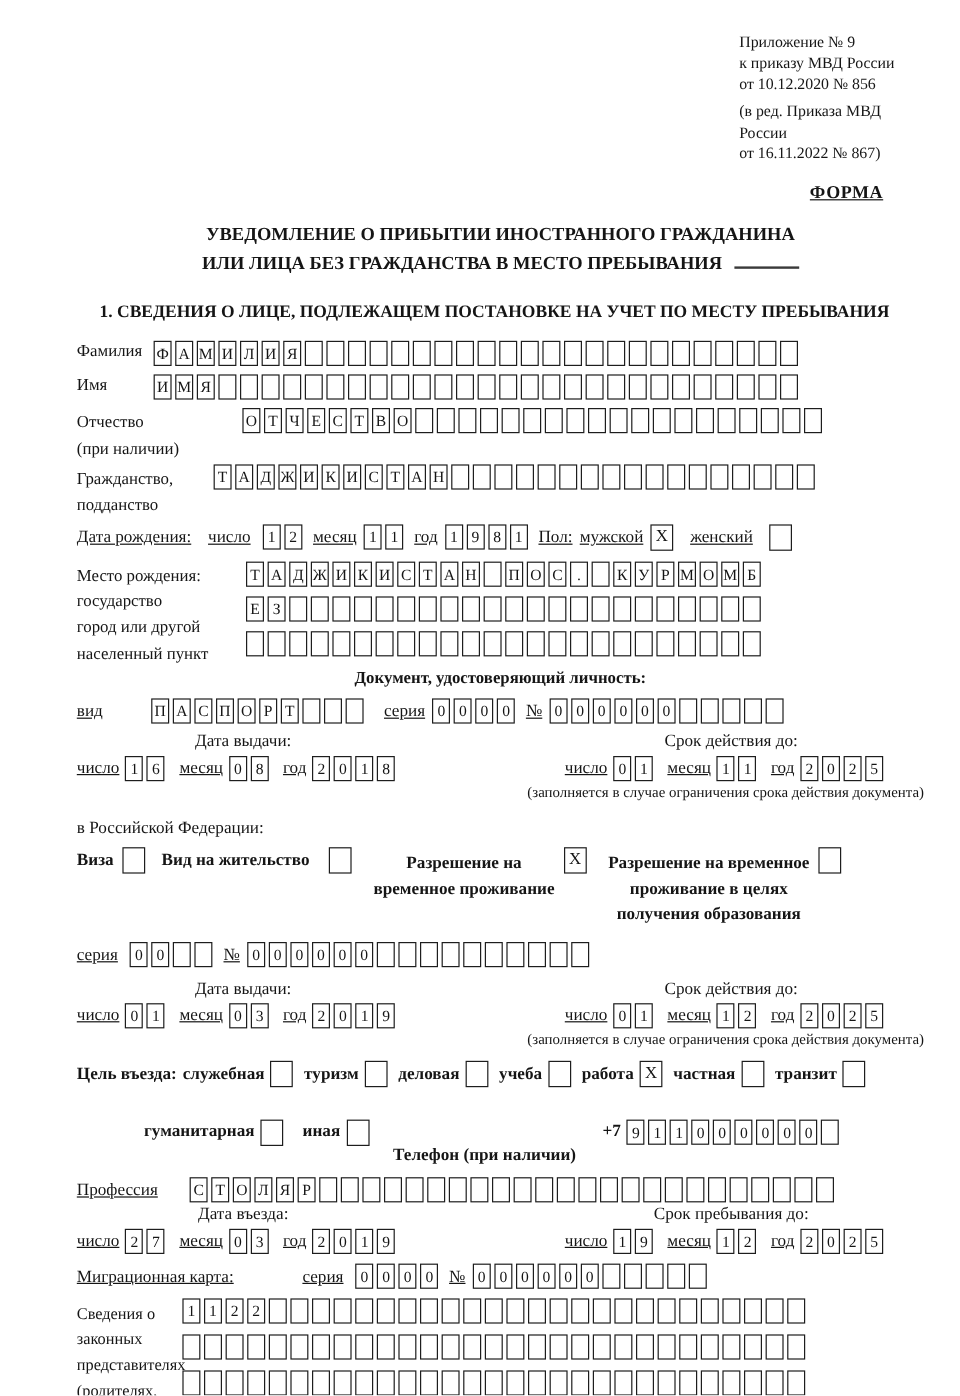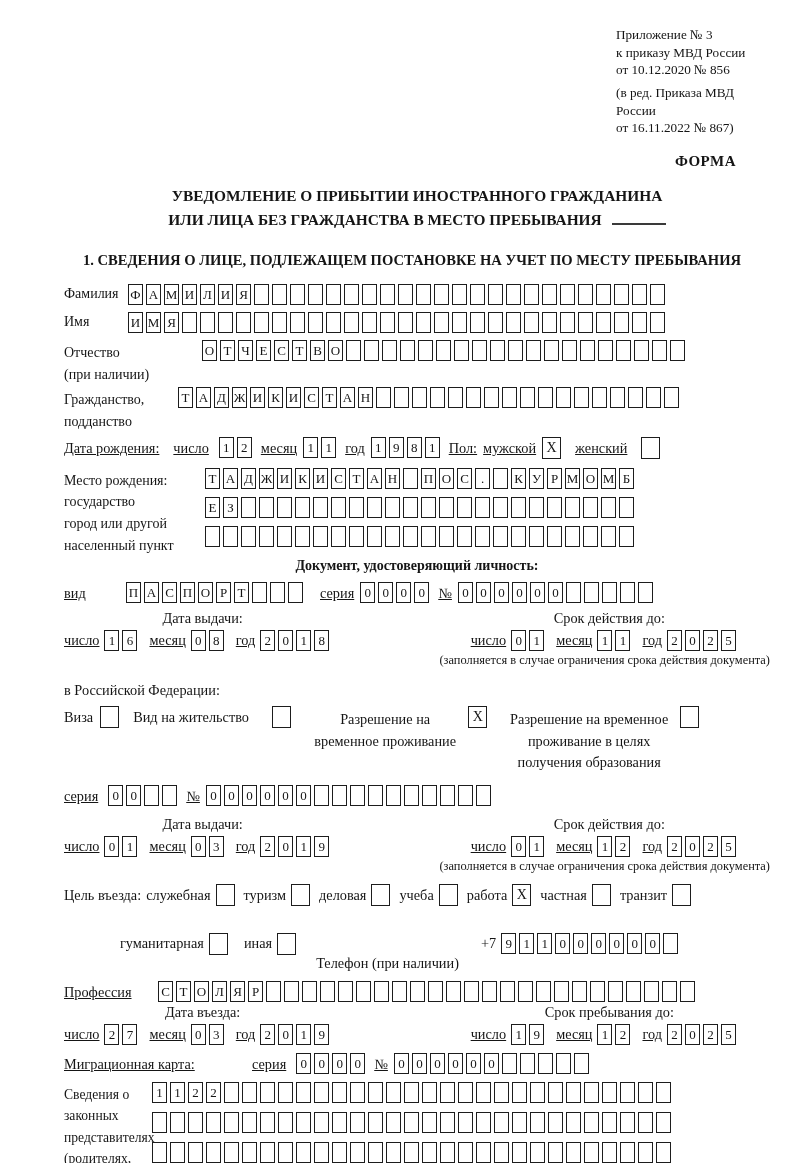--- a/index.html
+++ b/index.html
@@ -10,21 +10,21 @@
     height: 1163px;
     background: #fff;
     color: #151515;
     font-family: "Liberation Serif", "DejaVu Serif", serif;
     padding: 26px 30px 8px 64px;
     overflow: hidden;
   }
   
   .appendix { margin-left: 552px; font-size: 13.2px; line-height: 1.34; }
   .appendix .gap { margin-top: 5px; }
-  .forma { text-align: right; font-weight: bold; font-size: 15px; margin: 16px 34px 0 0; letter-spacing: .5px; }
+  .forma { text-align: right; font-weight: bold; font-size: 15px; margin: 16px 34px 0 0; letter-spacing: .5px; text-decoration: underline; }
 
   .title { text-align: center; font-weight: bold; font-size: 15.4px; line-height: 1.55; margin-top: 14px; }
   .blank-underline { display: inline-block; width: 54px; height: 2px; background:#3a3a3a; margin-left: 10px; vertical-align: baseline; }
 
   .sec-heading { font-weight: bold; font-size: 14.6px; text-align: center; margin: 20px 0 15px -10px; white-space: nowrap; }
 
   .row { display: flex; align-items: flex-start; margin-bottom: 7px; }
   .lbl { font-size: 14px; padding-top: 2px; flex: none; }
   .lbl div { line-height: 1.55; }
 
@@ -59,39 +59,39 @@
 
   .datecols { display: flex; justify-content: space-between; margin-bottom: 2px; padding-right: 22px; }
   .datecol  { }
   .datehead { text-align: center; font-size: 14.3px; margin-bottom: 3px; }
   .note { text-align: right; font-size: 12.4px; margin: 2px 0 10px; }
 
   .intro { font-size: 14.3px; line-height: 1.8; margin-bottom: 2px; }
 
   .opts { display: flex; align-items: flex-start; margin-bottom: 12px; }
   .opt  { display: flex; align-items: flex-start; }
-  .optlbl { font-size: 14.3px; padding-top: 3px; margin-right: 7px; }
+  .optlbl { font-size: 14.3px; padding-top: 3px; margin-right: 7px; font-weight: bold; }
   .optlbl.c { text-align: center; line-height: 1.5; }
   .w3 { width: 152px; } .w4 { width: 168px; }
 
   .pur { display: flex; align-items: center; margin-bottom: 9px; flex-wrap: nowrap; }
   .pur .optlbl { padding-top: 0; margin-right: 5px; }
   .pur .opt { margin-right: 9px; align-items: center; }
 
   .reps { display: flex; align-items: flex-start; }
   .reps .lbl { width: 88px; font-size: 13.6px; }
   .reps .grid { margin-bottom: 9px; }
 </style>
 </head>
 <body>
 
 <div class="page">
 
   <div class="appendix">
-    <div>Приложение № 3</div>
+    <div>Приложение № 9</div>
     <div>к приказу МВД России</div>
     <div>от 10.12.2020 № 856</div>
     <div class="gap">(в ред. Приказа МВД России</div>
     <div>от 16.11.2022 № 867)</div>
   </div>
   <div class="forma">ФОРМА</div>
 
   <div class="title">
     <div>УВЕДОМЛЕНИЕ О ПРИБЫТИИ ИНОСТРАННОГО ГРАЖДАНИНА</div>
     <div>

